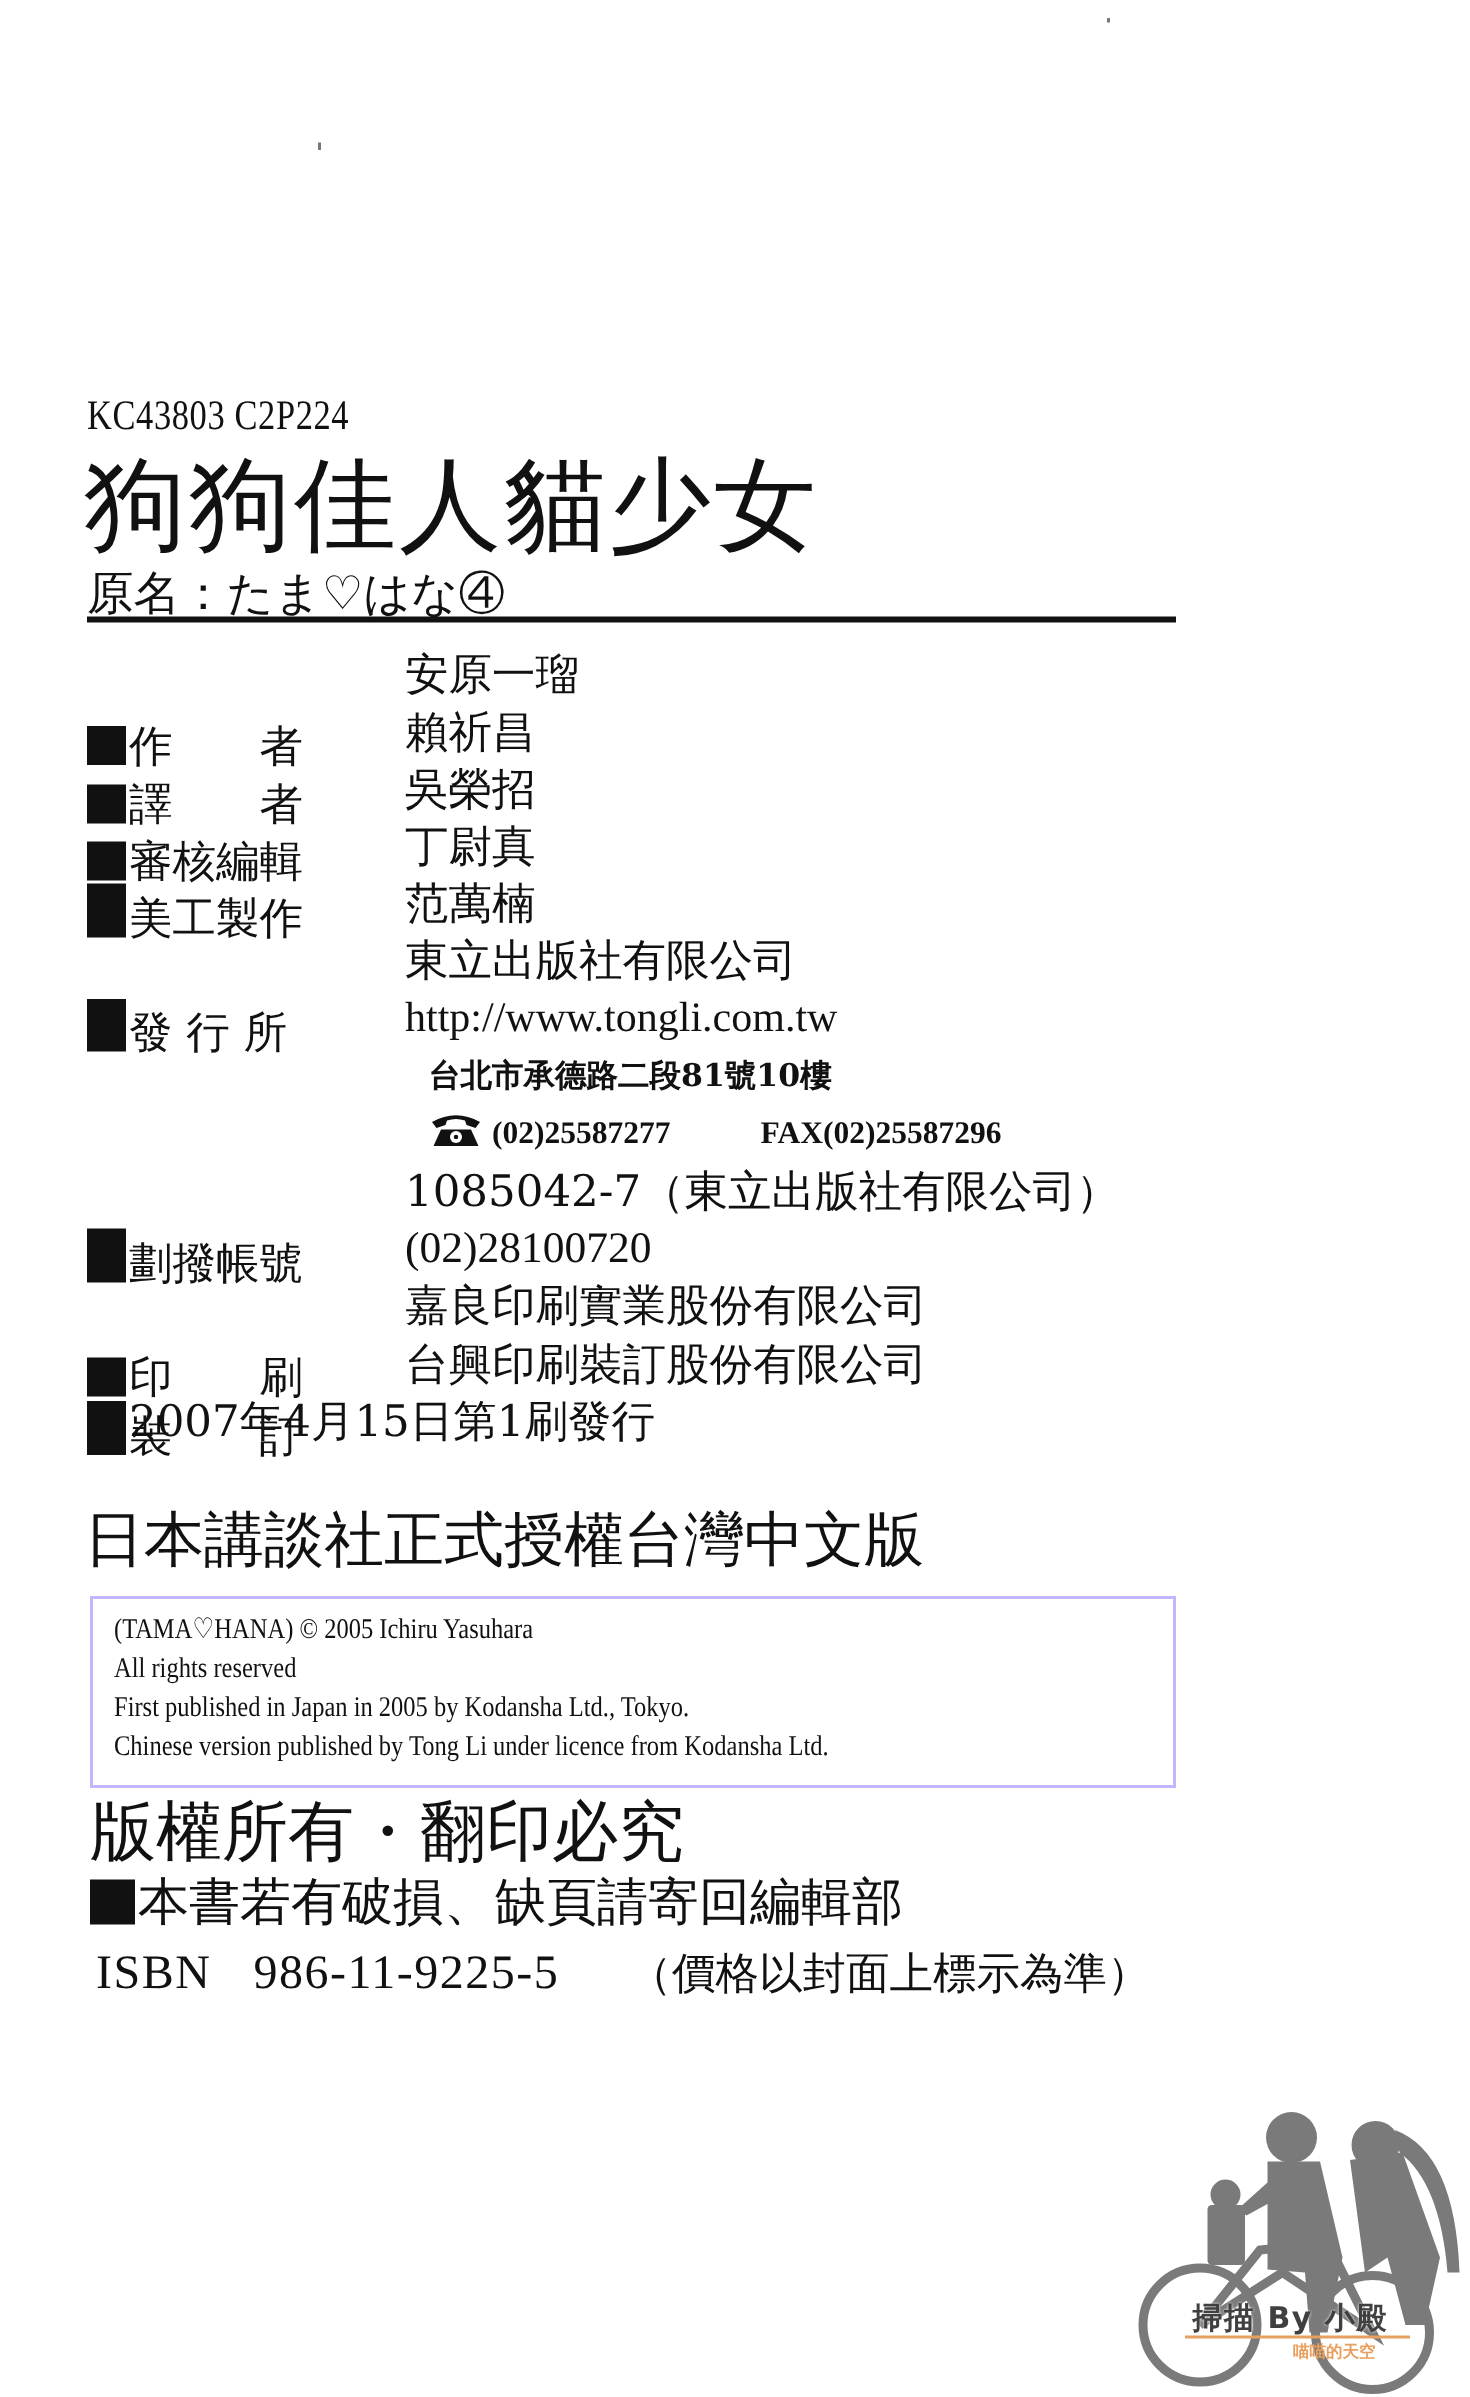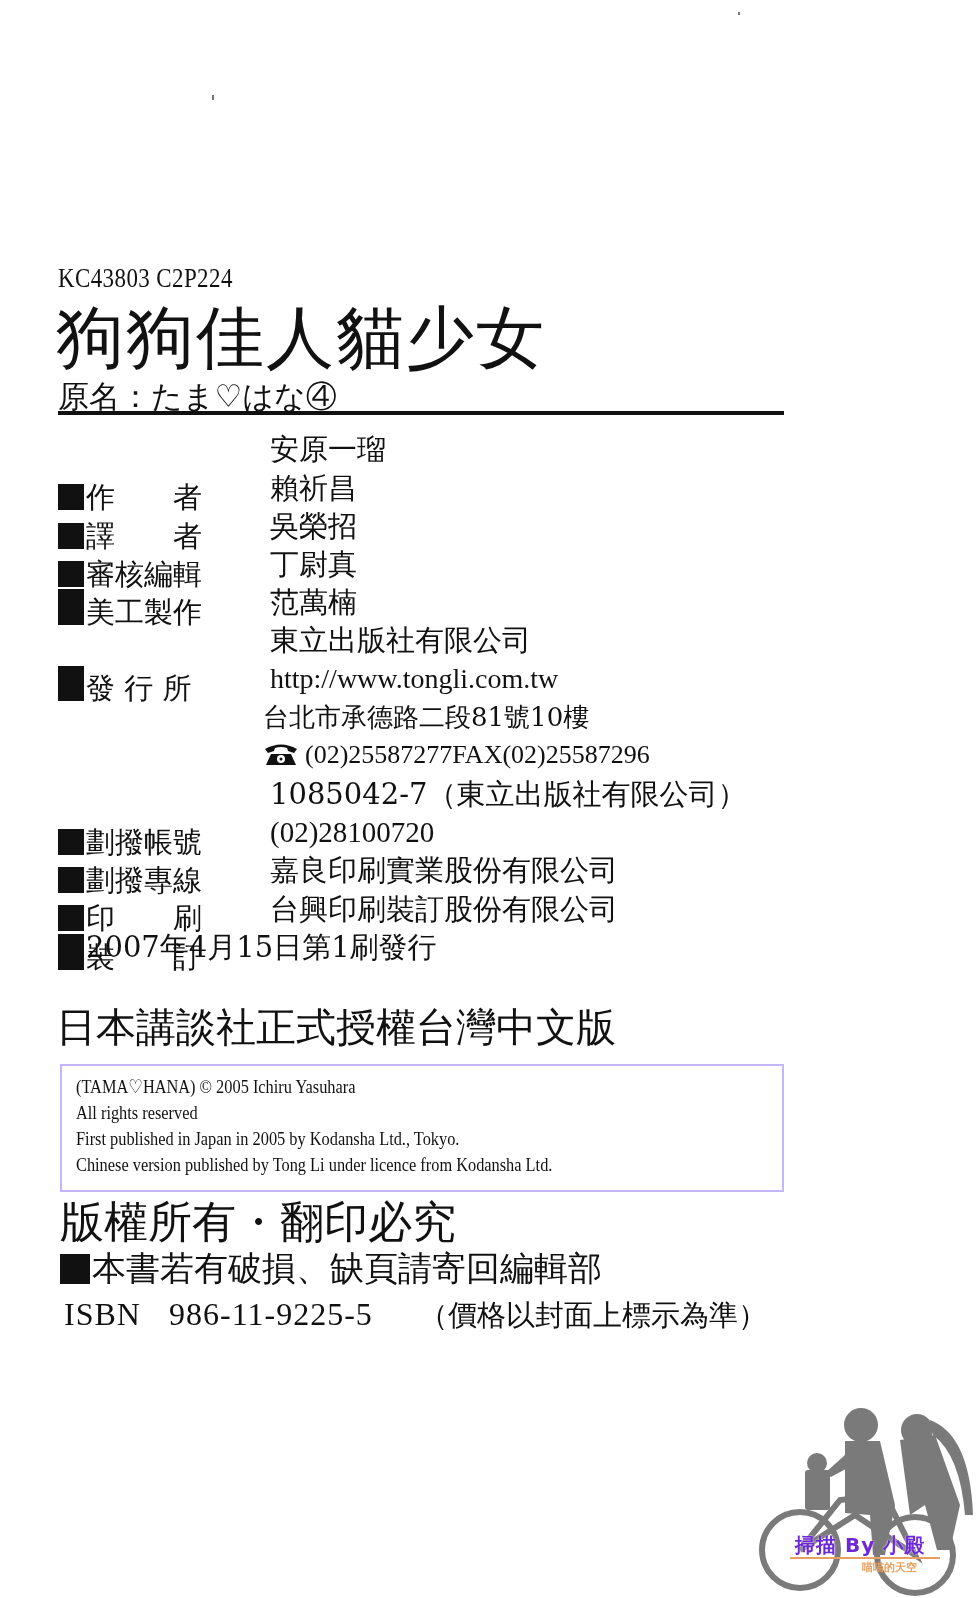--- a/index.html
+++ b/index.html
@@ -7,33 +7,33 @@
   .abs { position:absolute; }
   .code { left:58px; top:262px; font-family:"Liberation Serif",serif; font-size:28px; letter-spacing:0.5px; transform:scaleX(0.82); transform-origin:left top; }
   .title { left:56px; top:298px; font-size:68px; letter-spacing:2px; line-height:80px; font-weight:400; }
   .orig { left:58px; top:376px; font-size:31px; line-height:40px; }
   .rule { left:58px; top:411px; width:726px; height:4px; background:#111; }
   .row { position:absolute; left:58px; height:38px; font-size:29px; line-height:38px; white-space:nowrap; }
   .sq { display:inline-block; width:26px; height:26px; background:#111; vertical-align:-3px; margin-right:2px; }
   .lbl { display:inline-block; width:190px;margin-top:48px; }
   .val { position:absolute; left:212px; top:0; }
   .num { font-family:"Liberation Serif",serif; }
-  .indent { position:absolute; left:263px; font-size:26px; line-height:38px; white-space:nowrap; }
+  .indent { position:absolute; left:286px; font-size:21px; line-height:38px; white-space:nowrap;font-weight:bold; }
   .phone-icon { display:inline-block; width:36px; height:26px; vertical-align:-3px; margin-right:6px; }
-  .fax { }
+  .fax { margin-left:60px; }
   .auth { left:56px; top:1006px; font-size:40px; line-height:42px; }
   .box { left:60px; top:1064px; width:724px; height:128px; border:2px solid #c4b5fd; box-sizing:border-box; padding:8px 14px; font-family:"Liberation Serif",serif; font-size:19px; line-height:26px; transform-origin:left top; }
   .box div { transform:scaleX(0.86); transform-origin:left center; white-space:nowrap; }
   .rights { left:60px; top:1200px; font-size:44px; line-height:44px; }
   .notice { left:60px; top:1246px; font-size:34px; line-height:44px; white-space:nowrap; }
   .isbn { left:64px; top:1292px; font-size:32px; line-height:44px; white-space:nowrap; }
   .isbn .n { font-family:"Liberation Serif",serif; letter-spacing:1px; }
   .isbn .price { margin-left:36px; font-size:29px; }
   .wm { left:745px; top:1375px; width:235px; height:223px; }
-  .wm-text { position:absolute; left:795px; top:1532px; font-family:"DejaVu Sans",sans-serif; font-size:20px; color:#6d28d9; font-weight:bold; letter-spacing:1px; text-shadow:0 0 2px #fff; white-space:nowrap; }
+  .wm-text { position:absolute; left:795px; top:1532px; font-family:"DejaVu Sans",sans-serif; font-size:20px; color:#404040; font-weight:bold; letter-spacing:1px; text-shadow:0 0 2px #fff; white-space:nowrap; }
   .wm-line { position:absolute; left:790px; top:1557px; width:150px; height:2px; background:#e8a060; }
   .wm-sub { position:absolute; left:862px; top:1560px; font-family:"DejaVu Sans",sans-serif; font-size:11px; color:#e8a060; font-weight:bold; }
   .speck { position:absolute; width:2px; height:5px; background:#777; }
 </style>
 </head>
 <body>
 
 <div class="speck" style="left:212px;top:95px;"></div>
 <div class="speck" style="left:738px;top:12px;height:3px;"></div>
 
@@ -79,21 +79,21 @@
     <circle cx="18" cy="19" r="4" fill="#fff"></circle>
     <circle cx="18" cy="19" r="1.5" fill="#111"></circle>
   </svg><span>(02)25587277</span><span class="fax">FAX(02)25587296</span>
 </div>
 
 <div class="row" style="top:775px;">
   <span class="sq"></span><span class="lbl">劃撥帳號</span>
   <span class="val">1085042-7（東立出版社有限公司）</span>
 </div>
 <div class="row" style="top:813px;">
-  <span class="sq"></span><span class="lbl">劃撥專線</span>
+  <span class="sq"></span>
   <span class="val num">(02)28100720</span>
 </div>
 <div class="row" style="top:851px;">
   <span class="sq"></span><span class="lbl">印　　刷</span>
   <span class="val">嘉良印刷實業股份有限公司</span>
 </div>
 <div class="row" style="top:890px;">
   <span class="sq"></span><span class="lbl">裝　　訂</span>
   <span class="val">台興印刷裝訂股份有限公司</span>
 </div>

